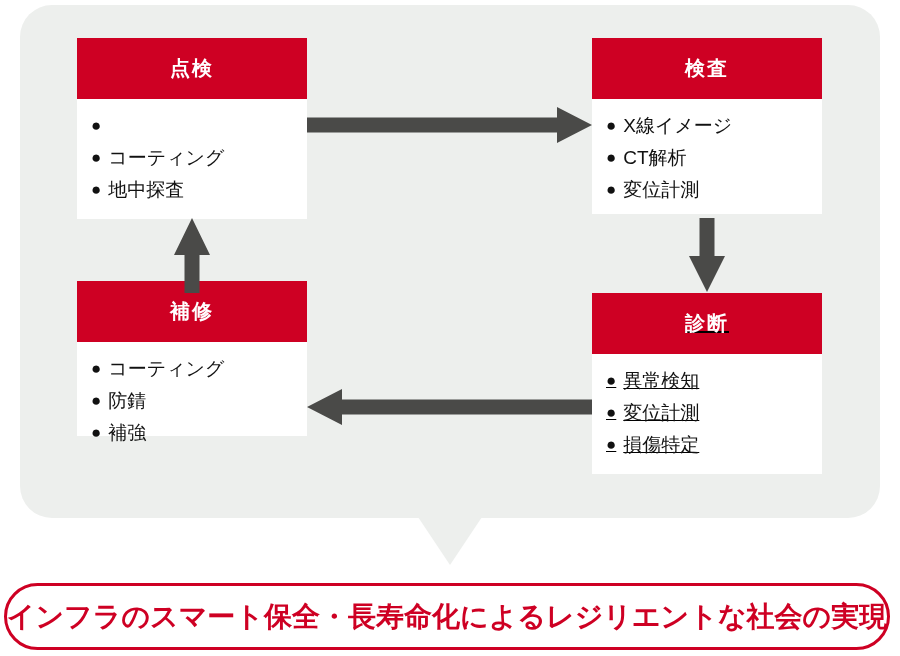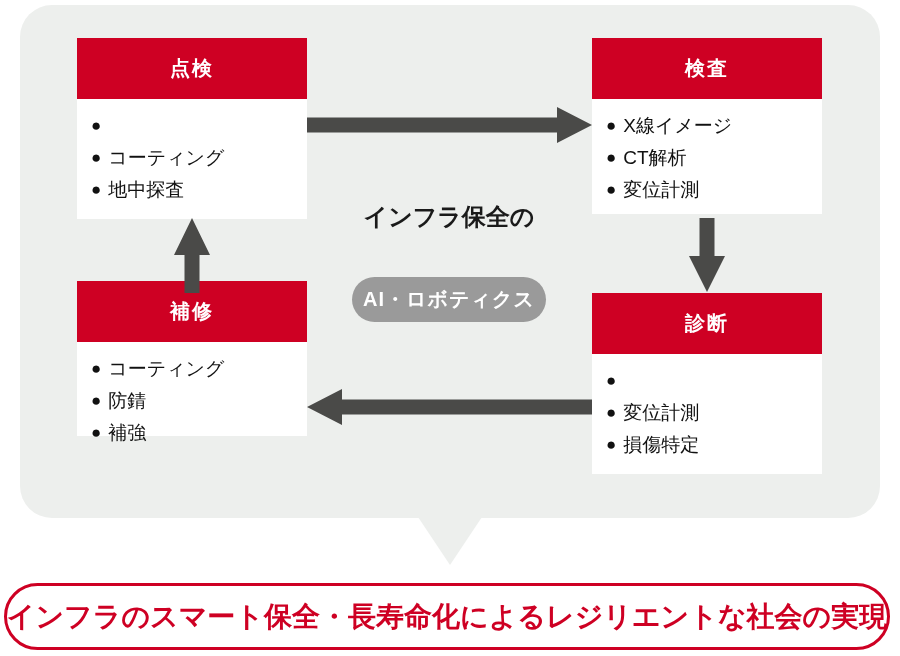--- a/index.html
+++ b/index.html
@@ -9,21 +9,21 @@
   .panel{position:absolute;left:20px;top:5px;width:860px;height:513px;
          background:#edefed;border-radius:32px;}
   .panel-tail{position:absolute;left:418px;top:517px;width:0;height:0;
          border-left:32px solid transparent;border-right:32px solid transparent;
          border-top:48px solid #edefed;}
 
   .pbox{position:absolute;width:230px;background:#ffffff;}
   .pbox-tenken{left:77px;top:38px;height:181px;}
   .pbox-kensa{left:592px;top:38px;height:176px;}
   .pbox-hoshu{left:77px;top:281px;height:155px;}
-  .pbox-shindan{left:592px;top:293px;height:181px;}
+  .pbox-shindan{left:592px;top:293px;height:181px;text-decoration:underline;}
   .pbox-header{height:61px;background:#ce0023;color:#ffffff;font-weight:bold;
          font-size:20px;line-height:61px;text-align:center;letter-spacing:2px;}
   .pbox-body{padding:11px 6px 0 14px;}
   .pitem{height:32px;line-height:32px;font-size:19px;color:#111111;
          display:flex;align-items:center;white-space:nowrap;}
   .pitem .bullet{font-size:17px;margin-right:7px;color:#111111;}
 
   .arrow{position:absolute;}
   .arrow polygon{fill:#4a4a48;}
 
@@ -99,20 +99,21 @@
           <span>補強</span>
         </div>
     </div>
   </div>
 
   <div class="pbox pbox-shindan">
     <div class="pbox-header">診断</div>
     <div class="pbox-body">
       <div class="pitem">
           <span class="bullet">●</span>
+          <span>異常検知</span>
         </div>
       <div class="pitem">
           <span class="bullet">●</span>
           <span>変位計測</span>
         </div>
       <div class="pitem">
           <span class="bullet">●</span>
           <span>損傷特定</span>
         </div>
     </div>
@@ -125,21 +126,19 @@
     <polygon points="10.5,0 10.5,38 0,38 18,74 36,38 25.5,38 25.5,0"></polygon>
   </svg>
   <svg class="arrow" style="left:307px;top:389px;" width="285" height="36">
     <polygon points="285,10.5 35,10.5 35,0 0,18 35,36 35,25.5 285,25.5"></polygon>
   </svg>
   <svg class="arrow" style="left:174px;top:218px;" width="36" height="75">
     <polygon points="10.5,75 10.5,37 0,37 18,0 36,37 25.5,37 25.5,75"></polygon>
   </svg>
 
   <div class="center-title">
-    <div>インフラ保全の</div>
   </div>
-  <div class="badge">AI・ロボティクス</div>
 
   <div class="banner">
     <span class="banner-text">インフラのスマート保全・長寿命化によるレジリエントな社会の実現</span>
   </div>
 
 </div>
 
 </body></html>

